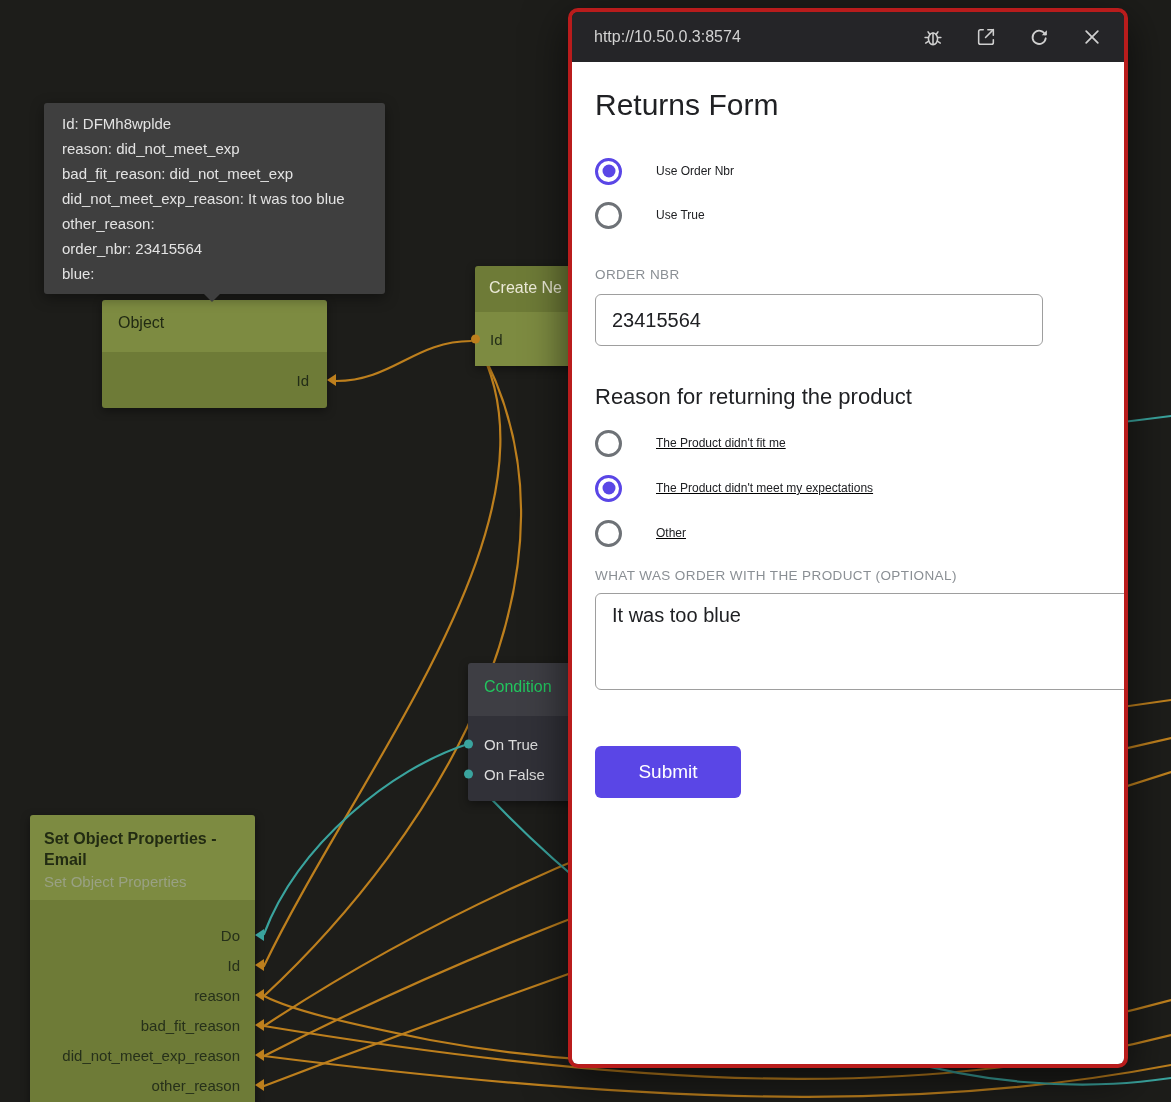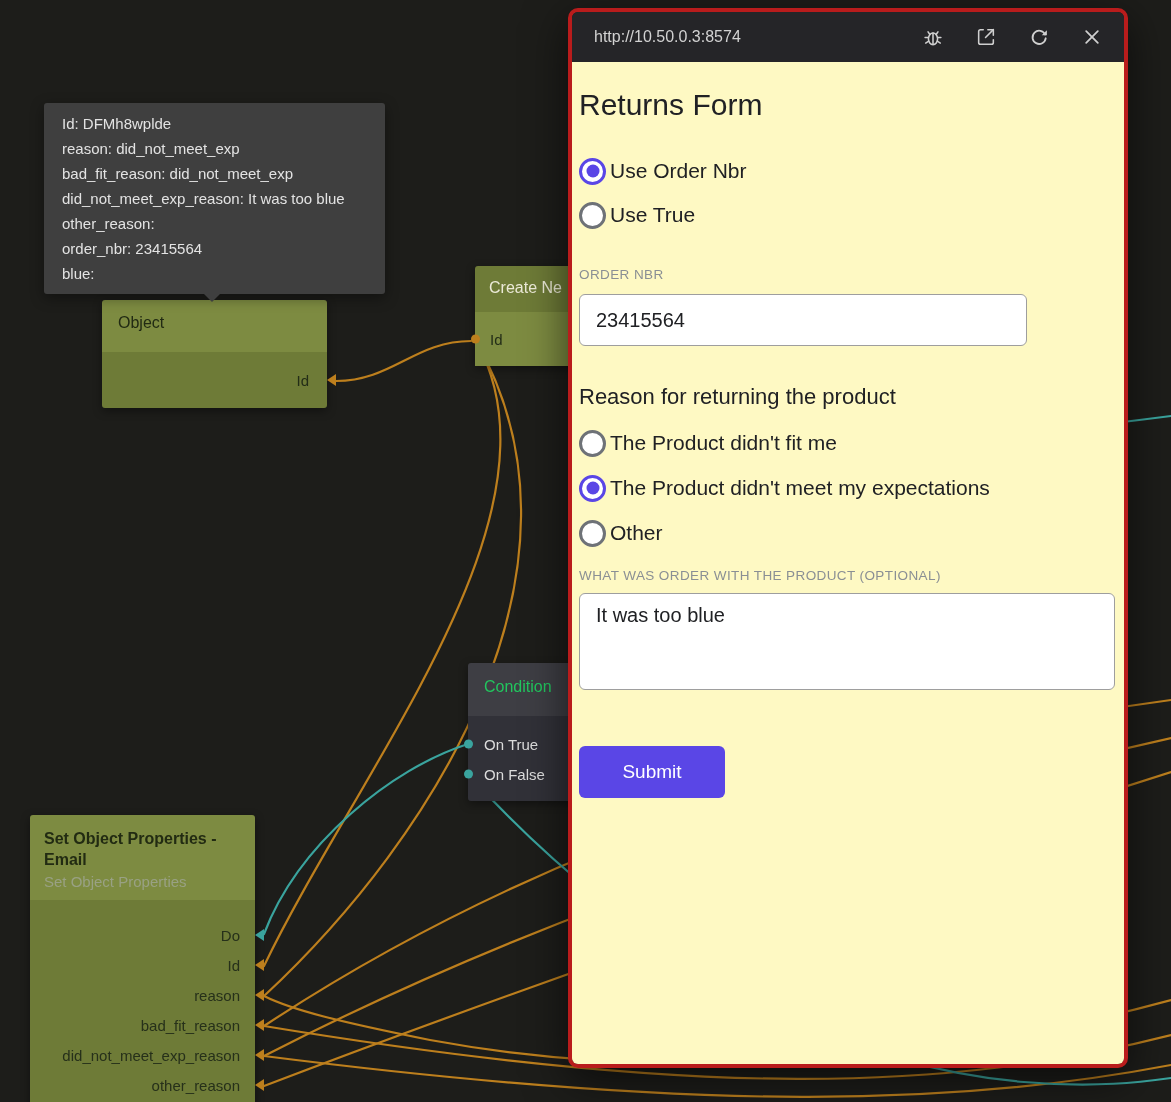--- a/index.html
+++ b/index.html
@@ -65,36 +65,36 @@
   .tooltip:after{content:"";position:absolute;left:160px;bottom:-8px;width:0;height:0;
        border-left:8px solid transparent;border-right:8px solid transparent;border-top:8px solid var(--tooltip-bg);}
 
   
   .bwin{position:absolute;left:568px;top:8px;width:560px;height:1060px;z-index:10;border-radius:10px;
        overflow:hidden;border:4px solid #b91c1c;box-shadow:0 12px 44px rgba(0,0,0,.6);}
   .titlebar{height:50px;background:var(--chrome-bg);display:flex;align-items:center;padding:0 20px 0 22px;}
   .url{color:#d2d2d2;font-size:16px;flex:1;}
   .tb-icons{display:flex;align-items:center;gap:29px;}
   .tb-icons span{display:inline-flex;width:24px;height:24px;align-items:center;justify-content:center;cursor:pointer;}
-  .bw-body{background:#fef9c3;height:1010px;padding:0 7px;overflow:hidden;}
+  .bw-body{background:#ffffff;height:1010px;padding:0 23px;overflow:hidden;}
 
   .form-title{font-size:30px;font-weight:500;color:#202124;margin-top:26px;}
   .radio-row{display:flex;align-items:center;height:34px;}
   .radio{width:27px;height:27px;border-radius:50%;border:3px solid #6e7277;flex:none;position:relative;background:#fff;}
   .radio.checked{border-color:var(--accent);}
   .radio.checked:after{content:"";position:absolute;left:50%;top:50%;transform:translate(-50%,-50%);
        width:13px;height:13px;border-radius:50%;background:var(--accent);}
-  .radio-label{font-size:21px;color:#202124;margin-left:4px;text-align:center;}
+  .radio-label{font-size:12px;color:#202124;margin-left:34px;text-align:center;}
   .grp-lookup{margin-top:32px;}
   .grp-lookup .radio-row + .radio-row{margin-top:10px;}
   .field-label{font-size:13.5px;letter-spacing:.4px;color:#8a8f94;margin-top:35px;}
   .txt-input{display:block;width:448px;height:52px;border:1.5px solid #9e9e9e;border-radius:6px;
        font-size:20px;color:#202124;padding:0 16px;margin-top:12px;outline:none;background:#fff;}
   .reason-heading{font-size:22px;color:#202124;font-weight:400;margin-top:38px;}
-  .grp-reason{margin-top:16px;}
+  .grp-reason{margin-top:16px;text-decoration:underline;}
   .grp-reason .radio-row + .radio-row{margin-top:11px;}
   .field-label.wrong{margin-top:18px;}
   .txt-area{display:block;width:536px;height:97px;border:1.5px solid #9e9e9e;border-radius:6px;
        font-size:20px;color:#202124;padding:10px 16px;margin-top:10px;outline:none;resize:none;background:#fff;}
   .submit-btn{display:flex;align-items:center;justify-content:center;width:146px;height:52px;margin-top:56px;
        background:var(--accent);color:#fff;font-size:19px;font-weight:500;border:none;border-radius:6px;cursor:pointer;}
 </style>
 </head>
 <body>
 

